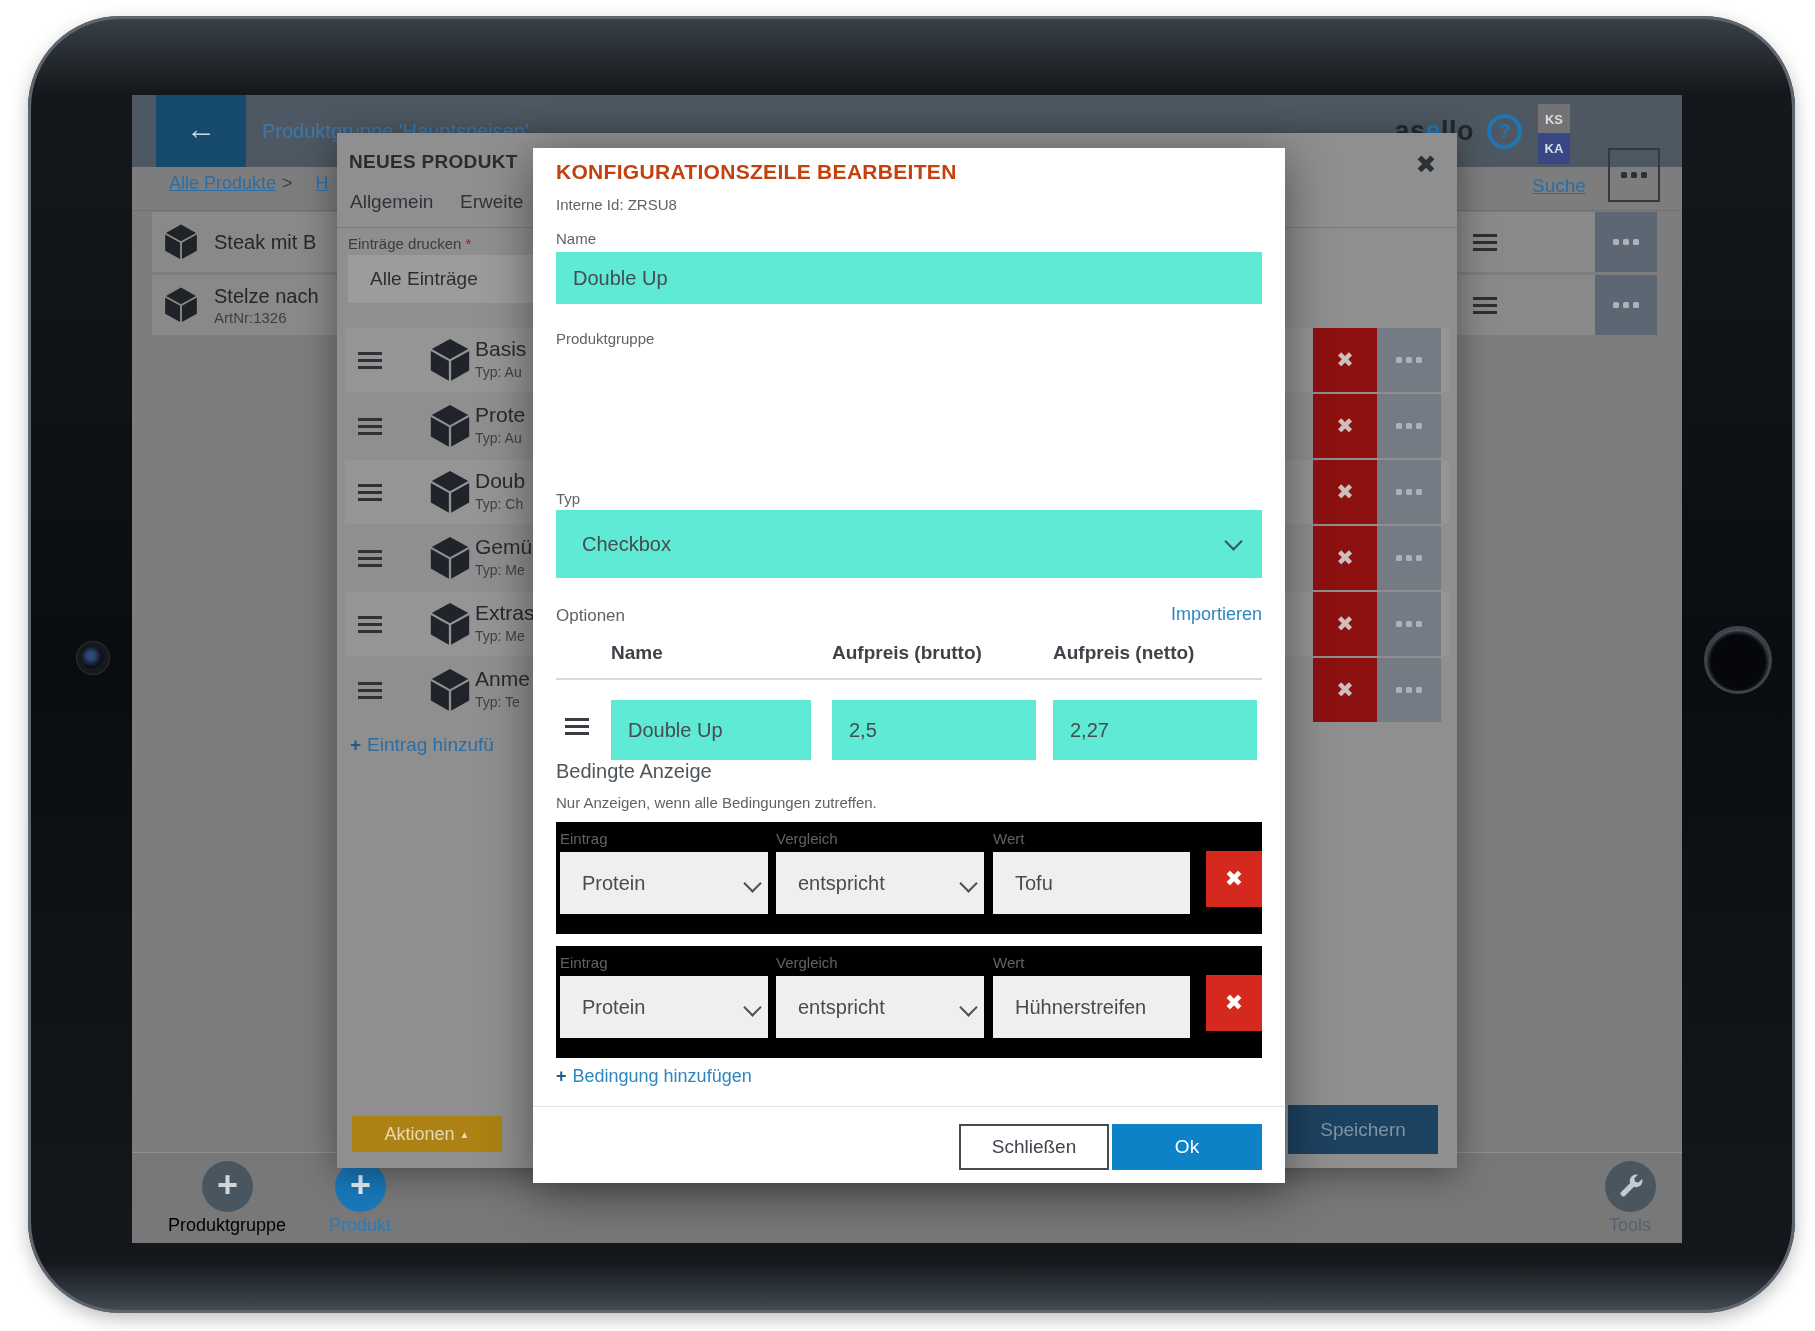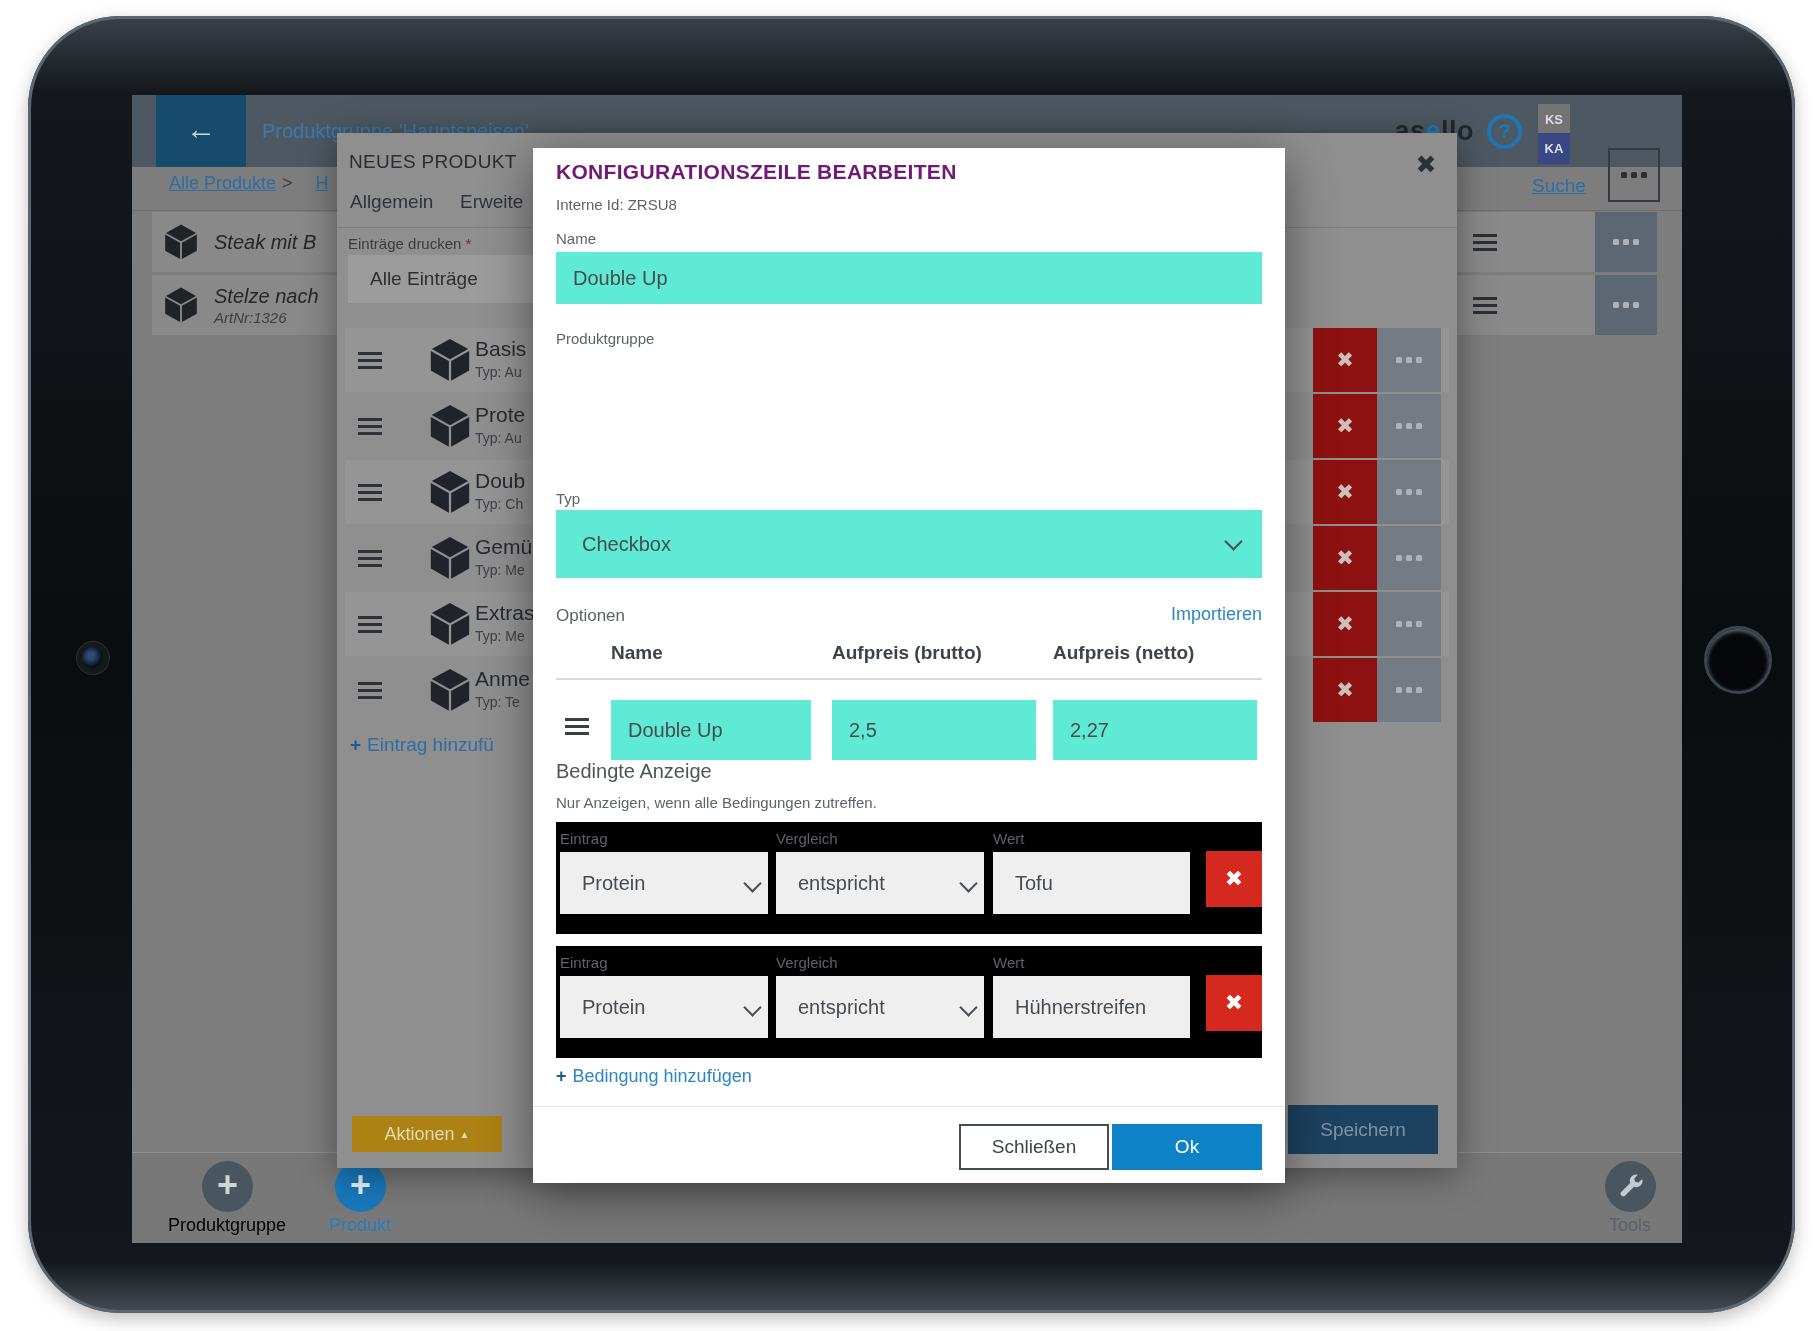--- a/index.html
+++ b/index.html
@@ -32,37 +32,37 @@
   .crumb{left:20px;top:78px;font-size:18px;color:#2d6da5;}
   .crumb a{color:#2d6da5;text-decoration:underline;margin-left:17px;}
   .crumb .sep{color:#3c3c3c;text-decoration:none;margin:0 6px;}
   .suche{left:1400px;top:80px;font-size:19px;color:#2d6da5;text-decoration:underline;}
   .morebox{left:1476px;top:53px;width:48px;height:50px;border:2px solid #343a40;}
   .dots{display:flex;gap:4px;justify-content:center;align-items:center;height:100%;}
   .dots i{width:6px;height:6px;border-radius:1.5px;background:#2b3036;}
   .dots.light i{background:#b3b7bd;}
   .prow{left:20px;width:1505px;height:60px;background:#898989;color:#898989;}
   .prow .cube{left:10px;top:11px;}
-  .prow .nm{left:62px;top:0;font-size:20px;color:#262626;line-height:60px;font-style:italic;}
+  .prow .nm{left:62px;top:0;font-size:20px;color:#262626;line-height:60px;}
   .prow .nm2{line-height:26px;margin-top:8px;}
   .prow .sub{font-size:15px;color:#3f3f3f;line-height:18px;}
   .prow .price{right:215px;top:0;line-height:60px;font-size:20px;color:#383838;}
   .prow .drag{right:160px;top:22px;}
   .prow .mbtn{right:0;top:0;width:62px;height:60px;background:#5d6673;}
   .drag{width:24px;height:17px;background:repeating-linear-gradient(to bottom,#2c3034 0 3.4px,transparent 3.4px 7px);}
   .bottombar{left:0;top:1057px;width:1550px;height:91px;background:#787878;border-top:1px solid #909090;}
   .fab{width:51px;height:51px;border-radius:50%;color:#cfd5d9;font-size:36px;font-weight:bold;
     text-align:center;line-height:48px;top:8px;}
   .fab.slate{background:#49565f;}
   .fab.blue{background:#1878ba;color:#e8f2f9;}
   .fablabel{top:62px;font-size:18px;text-align:center;}
   
   #npmodal{left:205px;top:38px;width:1120px;height:1035px;background:#8f8f8f;
     box-shadow:0 6px 34px rgba(0,0,0,.4);}
-  #npmodal .title{left:12px;top:18px;font-size:19px;font-weight:normal;color:#292d31;letter-spacing:.3px;}
+  #npmodal .title{left:12px;top:18px;font-size:19px;font-weight:bold;color:#292d31;letter-spacing:.3px;}
   #npmodal .close{left:1072px;top:14px;width:34px;height:34px;color:#2c3136;font-size:25px;
     line-height:34px;text-align:center;}
   .nptab{top:58px;font-size:19px;color:#2f343a;}
   #npmodal .tabline{left:0;top:94px;width:1120px;height:1px;background:#7c7c7c;}
   #npmodal .fieldlbl{left:11px;top:102px;font-size:15px;color:#3b3b3b;}
   #npmodal .req{color:#8e2424;}
   #npmodal .bigselect{left:11px;top:122px;width:380px;height:48px;background:#9c9c9c;
     font-size:19px;color:#2e2e2e;line-height:48px;padding-left:22px;box-sizing:border-box;}
   .nprow{left:8px;width:1104px;height:64px;color:#8f8f8f;}
   .nprow.stripe{background:#959595;color:#959595;}
@@ -78,21 +78,21 @@
   #npmodal .addlink{left:13px;top:601px;font-size:19px;color:#2d6da5;}
   .pluschar{font-weight:bold;color:#1d5a8f;margin-right:6px;}
   #npmodal .aktionen{left:15px;top:983px;width:150px;height:36px;background:#ac8214;
     color:#e6dab2;font-size:18px;text-align:center;line-height:36px;}
   #npmodal .aktionen .caret{font-size:10px;vertical-align:2px;}
   #npmodal .speichern{left:951px;top:972px;width:150px;height:49px;background:#1d4260;
     color:#7e93a4;font-size:19px;text-align:center;line-height:49px;}
   
   #dialog{left:401px;top:53px;width:752px;height:1035px;background:#ffffff;
     box-shadow:0 10px 46px rgba(0,0,0,.45);}
-  #dialog .dtitle{left:23px;top:12px;font-size:21px;font-weight:bold;color:#701a75;letter-spacing:.3px;}
+  #dialog .dtitle{left:23px;top:12px;font-size:21px;font-weight:bold;color:#c2410c;letter-spacing:.3px;}
   #dialog .did{left:23px;top:48px;font-size:15px;color:#5e6368;}
   .flabel{font-size:15px;color:#5e6368;}
   .gfield{background:#5eead4;box-sizing:border-box;font-size:20px;color:#474c51;}
   #f-name{left:23px;top:104px;width:706px;height:52px;line-height:52px;padding-left:17px;}
   #f-desc{left:23px;top:204px;width:706px;height:110px;padding:14px 17px;line-height:26px;}
   .resizer{right:5px;bottom:5px;width:12px;height:12px;
     background:linear-gradient(135deg,transparent 0 50%,#999 50% 58%,transparent 58% 72%,#999 72% 80%,transparent 80%);}
   #f-typ{left:23px;top:362px;width:706px;height:68px;line-height:68px;padding-left:26px;}
   .chev{width:11px;height:11px;border-right:2.5px solid #4a5056;border-bottom:2.5px solid #4a5056;
     transform:rotate(45deg);}

